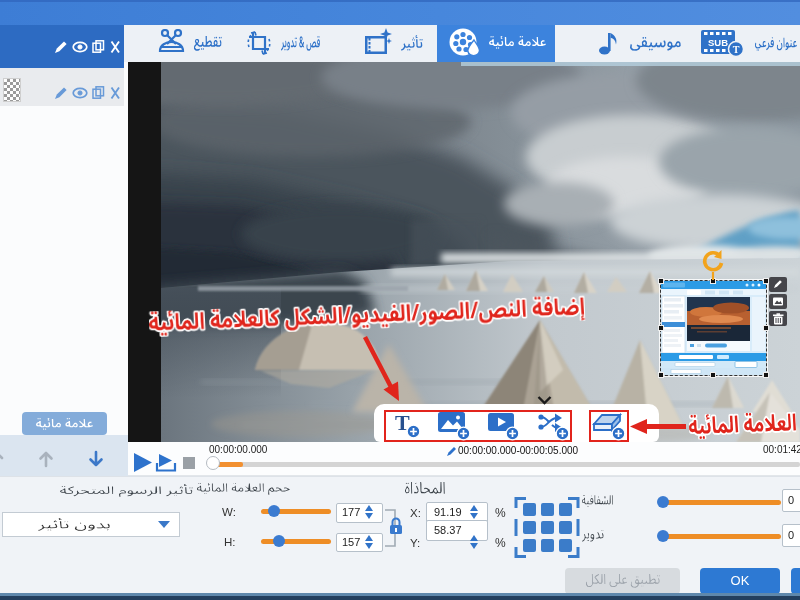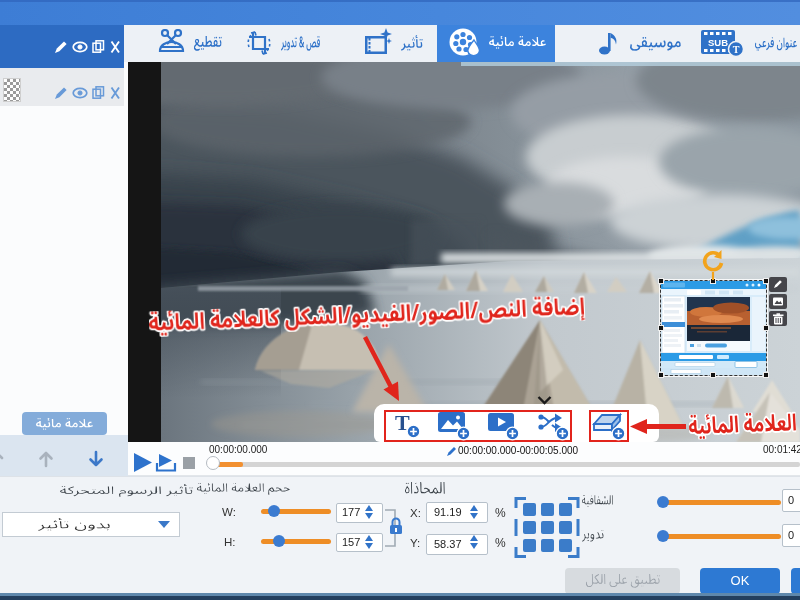--- a/index.html
+++ b/index.html
@@ -431,21 +431,21 @@
     </g>
   </svg>
 <div class="abs" style="left:410px;top:507px;font-size:11.5px;color:#333">X:</div>
 <div class="vbox" style="left:426px;top:502px;width:62px;height:21px;padding:3px 0 0 7px">91.19</div>
 <div class="abs" style="left:470px;top:505px">
     <div class="spu"></div>
     <div class="spd"></div>
   </div>
 <div class="abs" style="left:495px;top:506px;font-size:12px;color:#333">%</div>
 <div class="abs" style="left:410px;top:537px;font-size:11.5px;color:#333">Y:</div>
-<div class="vbox" style="left:426px;top:534px;width:62px;height:21px;padding:3px 0 0 7px">58.37</div>
+<div class="vbox" style="left:426px;top:520px;width:62px;height:21px;padding:3px 0 0 7px">58.37</div>
 <div class="abs" style="left:470px;top:535px">
     <div class="spu"></div>
     <div class="spd"></div>
   </div>
 <div class="abs" style="left:495px;top:536px;font-size:12px;color:#333">%</div>
 <svg class="abs" style="left:514px;top:495px" width="66" height="64" viewBox="0 0 66 64">
     <rect x="9" y="8" width="13" height="13" rx="2" fill="#3b7cc9"></rect>
     <rect x="9" y="26" width="13" height="13" rx="2" fill="#3b7cc9"></rect>
     <rect x="9" y="44" width="13" height="13" rx="2" fill="#3b7cc9"></rect>
     <rect x="27" y="8" width="13" height="13" rx="2" fill="#3b7cc9"></rect>

